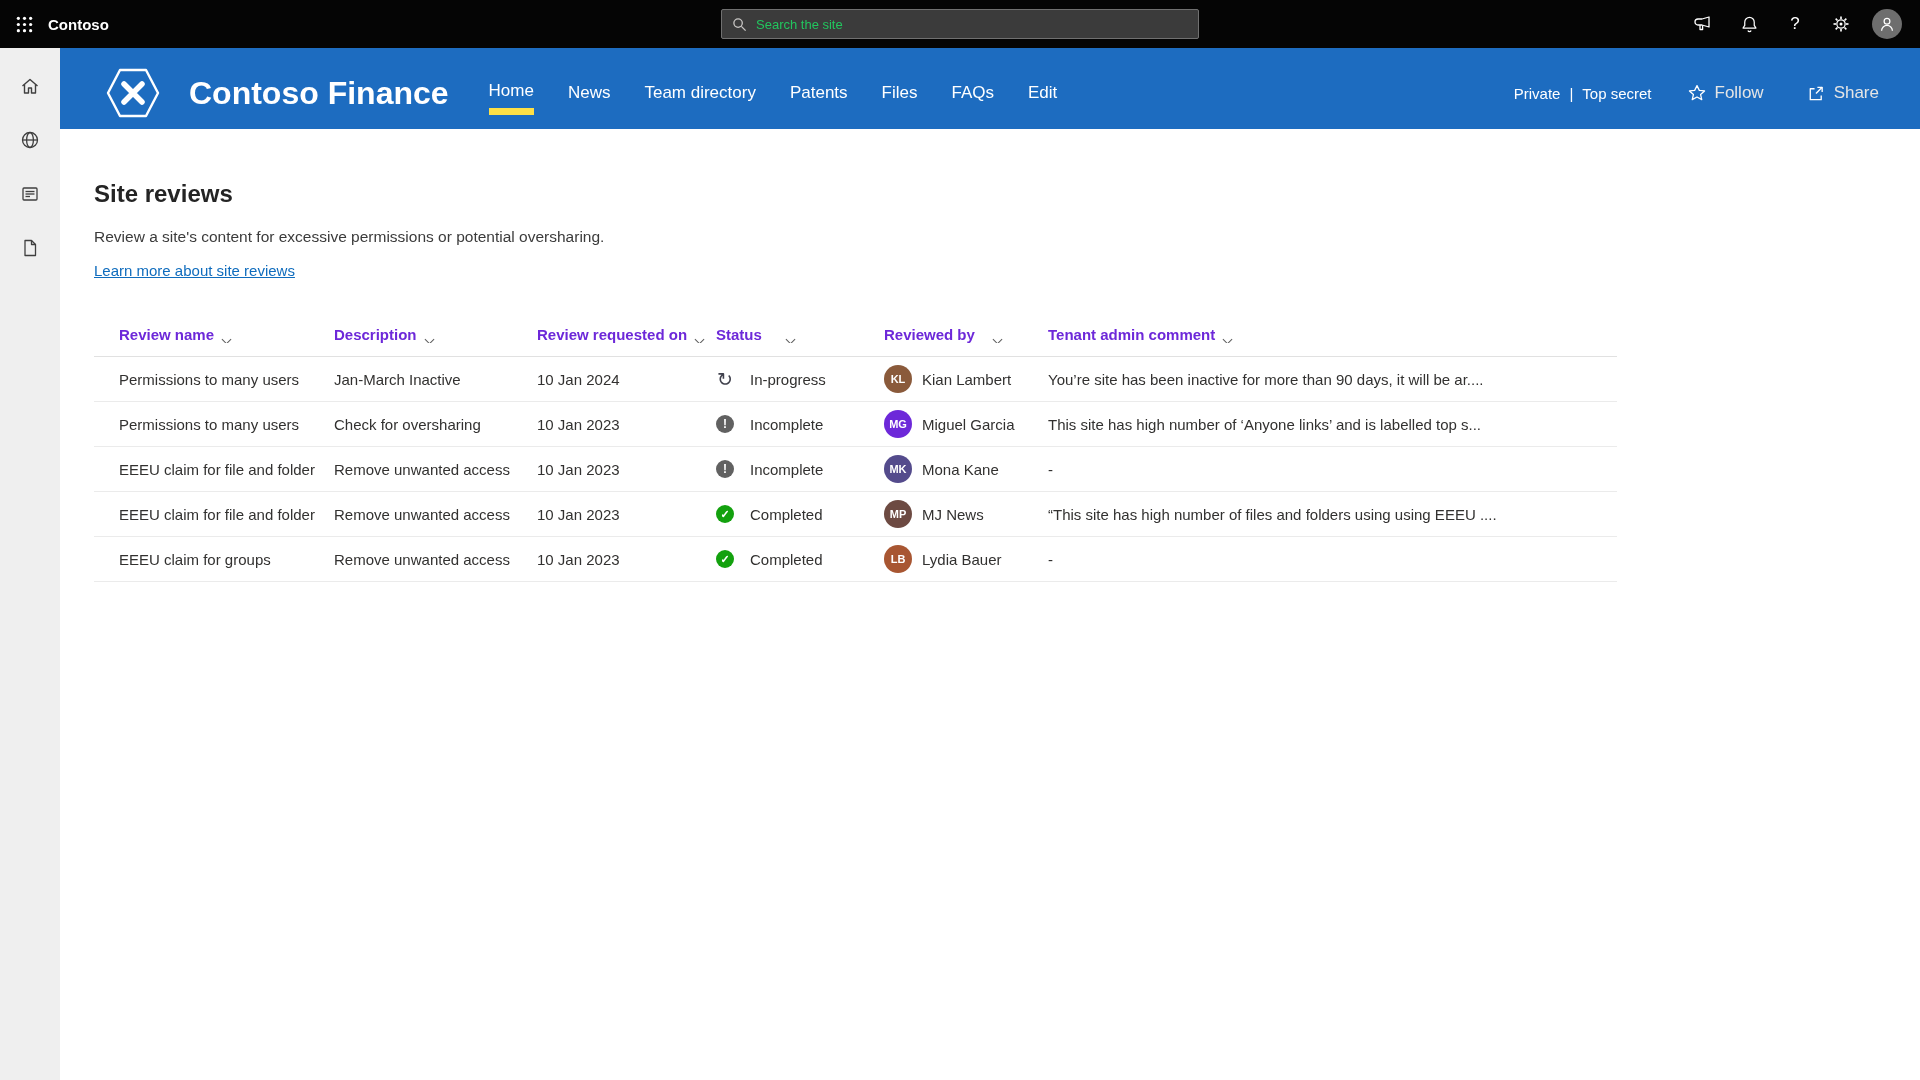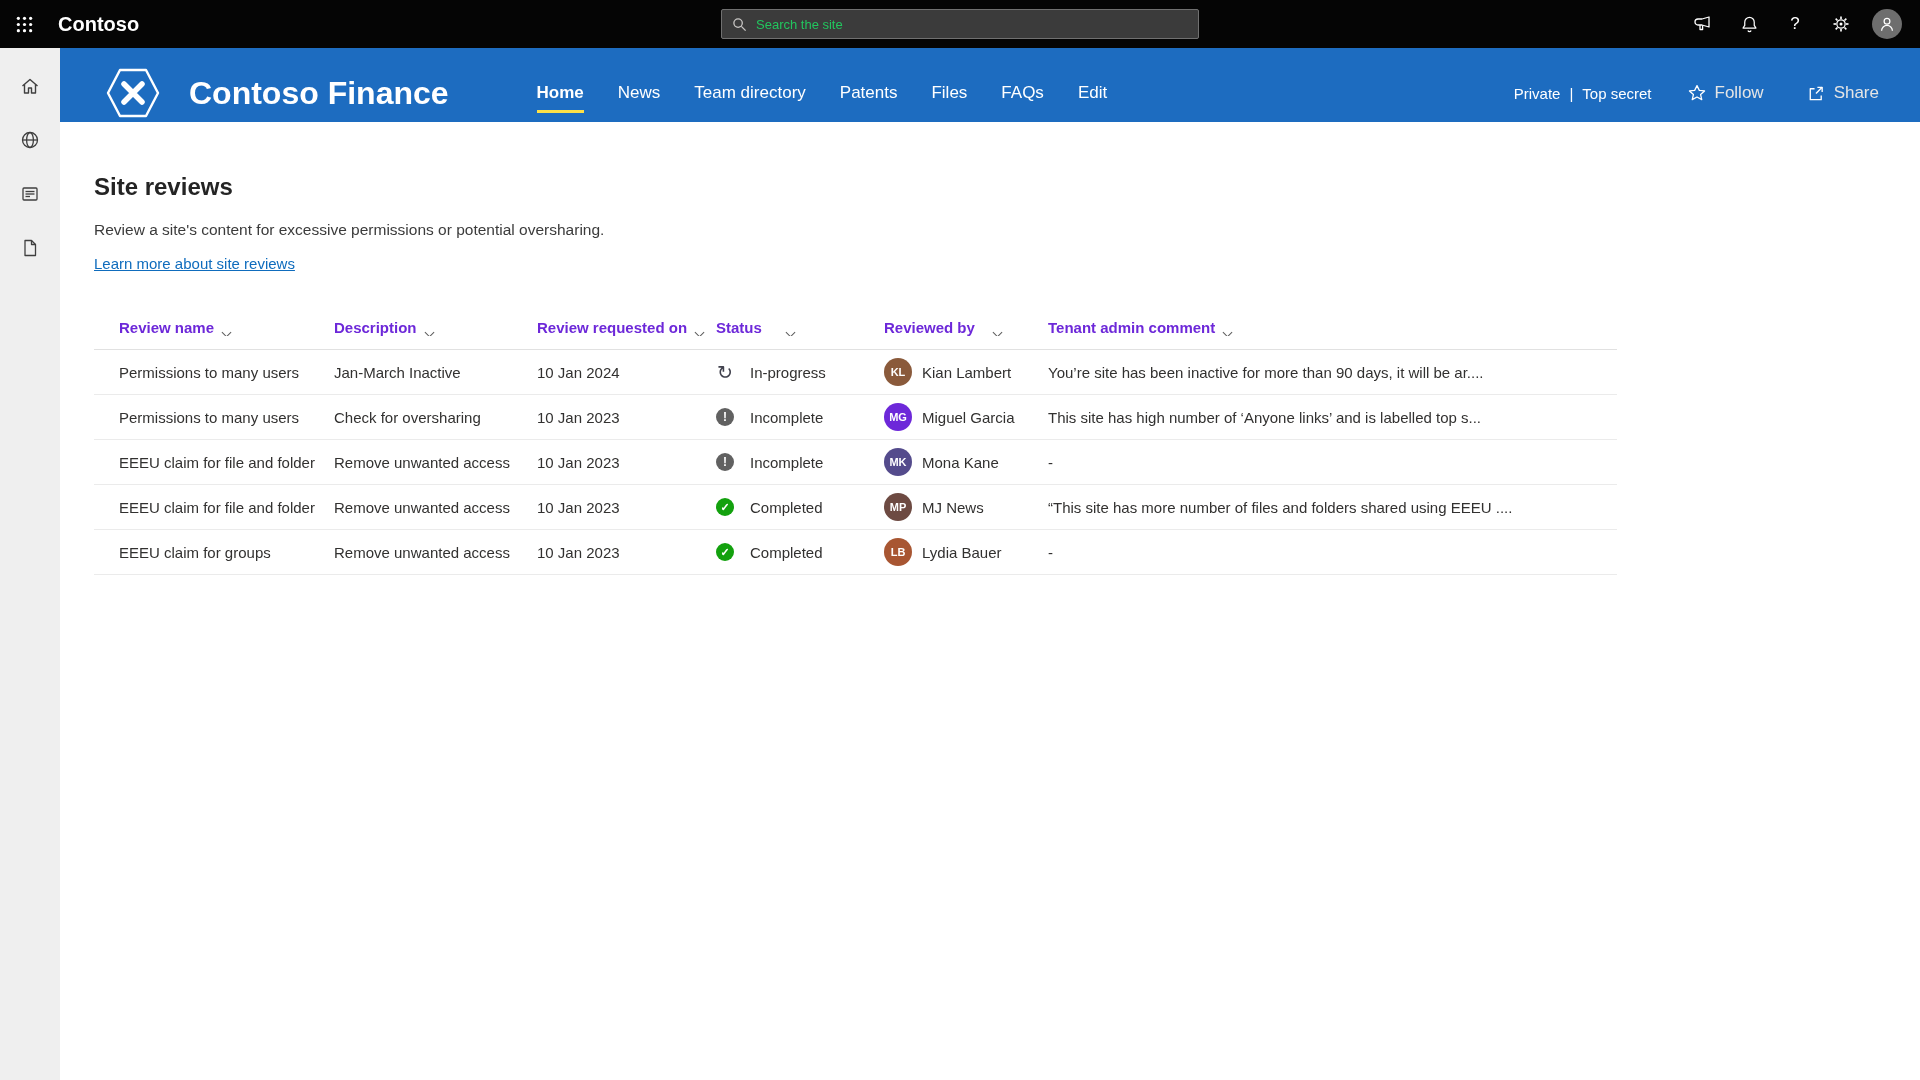--- a/index.html
+++ b/index.html
@@ -8,21 +8,21 @@
     width:1920px; height:1080px; position:relative; overflow:hidden;
     font-family:"Liberation Sans", sans-serif; background:#fff; color:#242424;
   }
   button { font-family:inherit; }
 
   
   .suite-bar { position:absolute; top:0; left:0; width:1920px; height:48px;
     background:#050505; display:flex; align-items:center; z-index:6; }
   .waffle-btn { width:48px; height:48px; background:none; border:none;
     display:flex; align-items:center; justify-content:center; cursor:pointer; }
-  .suite-title { color:#fff; font-size:20px; font-weight:700; margin-left:10px; }
+  .suite-title { color:#fff; font-size:15px; font-weight:700; margin-left:0; }
   .search-box { position:absolute; left:50%; top:9px; transform:translateX(-50%);
     width:478px; height:30px; background:#3b3b3b; border:1px solid #707070;
     border-radius:2px; display:flex; align-items:center; padding:0 10px; gap:9px; cursor:text; }
   .search-ph { color:#22c55e; font-size:13px; }
   .suite-actions { margin-left:auto; display:flex; align-items:center; height:48px; padding-right:10px; }
   .icon-btn { width:46px; height:48px; background:none; border:none; display:flex;
     align-items:center; justify-content:center; cursor:pointer; color:#fff; }
   .help-glyph { color:#fff; font-size:17px; }
   .suite-avatar { width:30px; height:30px; border-radius:50%; background:#6e6e6e;
     display:flex; align-items:center; justify-content:center; overflow:hidden; }
@@ -35,29 +35,29 @@
     display:flex; align-items:center; justify-content:center; cursor:pointer; }
 
   
   .site-header { position:absolute; left:60px; top:48px; width:1860px; height:90px;
     background:#1d6cc0; color:#fff; display:flex; align-items:center;
     padding:0 35px 0 43px; }
   .site-logo { width:60px; height:60px; flex:none; cursor:pointer; }
   .site-title { font-size:32px; font-weight:700; margin:0 0 0 26px; white-space:nowrap; cursor:pointer; }
   .site-nav { display:flex; align-items:center; margin-left:40px; gap:34px; }
   .site-nav a { color:#fff; font-size:17px; text-decoration:none; cursor:pointer; padding:10px 0; }
-  .site-nav a.active { font-weight:700; padding-bottom:7px; border-bottom:3px solid #fde047;margin-left:48px; }
+  .site-nav a.active { font-weight:400; padding-bottom:7px; border-bottom:7px solid #fde047; }
   .header-right { margin-left:auto; display:flex; align-items:center; white-space:nowrap; }
   .privacy-group { display:flex; align-items:center; font-size:15px; }
   .privacy-sep { margin:0 9px; }
   .header-btn { background:none; border:none; color:#e5e5e5; display:flex; align-items:center;
     gap:9px; font-size:17px; margin-left:30px; cursor:pointer; }
 
   
-  .main { position:absolute; left:60px; top:122px; width:1860px; height:942px;
+  .main { position:absolute; left:60px; top:129px; width:1860px; height:942px;
     background:#fff; padding:50px 0 0 34px; }
   .page-title { margin:0; font-size:24px; font-weight:600; color:#242424; line-height:30px; }
   .page-desc { margin:18px 0 0 0; font-size:15.5px; color:#3b3b3b; line-height:20px; }
   .learn-more { display:inline-block; margin-top:14px; font-size:15px; color:#0f6cbd;
     text-decoration:underline; cursor:pointer; line-height:20px; }
 
   
   .table { margin-top:32px; width:1523px; }
   .thead { display:flex; align-items:center; height:44px; border-bottom:1px solid #e1e1e1; }
   .th { display:flex; align-items:flex-end; font-size:15px; font-weight:600; color:#6d28d9;
@@ -314,21 +314,21 @@
       <div class="td col-desc">Remove unwanted access</div>
       <div class="td col-date">10 Jan 2023</div>
       <div class="td col-status">
         <span class="status-icon" data-status="completed"></span>
         <span>Completed</span>
       </div>
       <div class="td col-reviewer">
         <span class="avatar" style="background-color: rgb(109, 74, 66);">MP</span>
         <span>MJ News</span>
       </div>
-      <div class="td col-comment">“This site has more number of files and folders shared using EEEU ....</div>
+      <div class="td col-comment">“This site has high number of files and folders using using EEEU ....</div>
     </div>
 
     <div class="tr">
       <div class="td col-name">EEEU claim for groups</div>
       <div class="td col-desc">Remove unwanted access</div>
       <div class="td col-date">10 Jan 2023</div>
       <div class="td col-status">
         <span class="status-icon" data-status="completed"></span>
         <span>Completed</span>
       </div>

